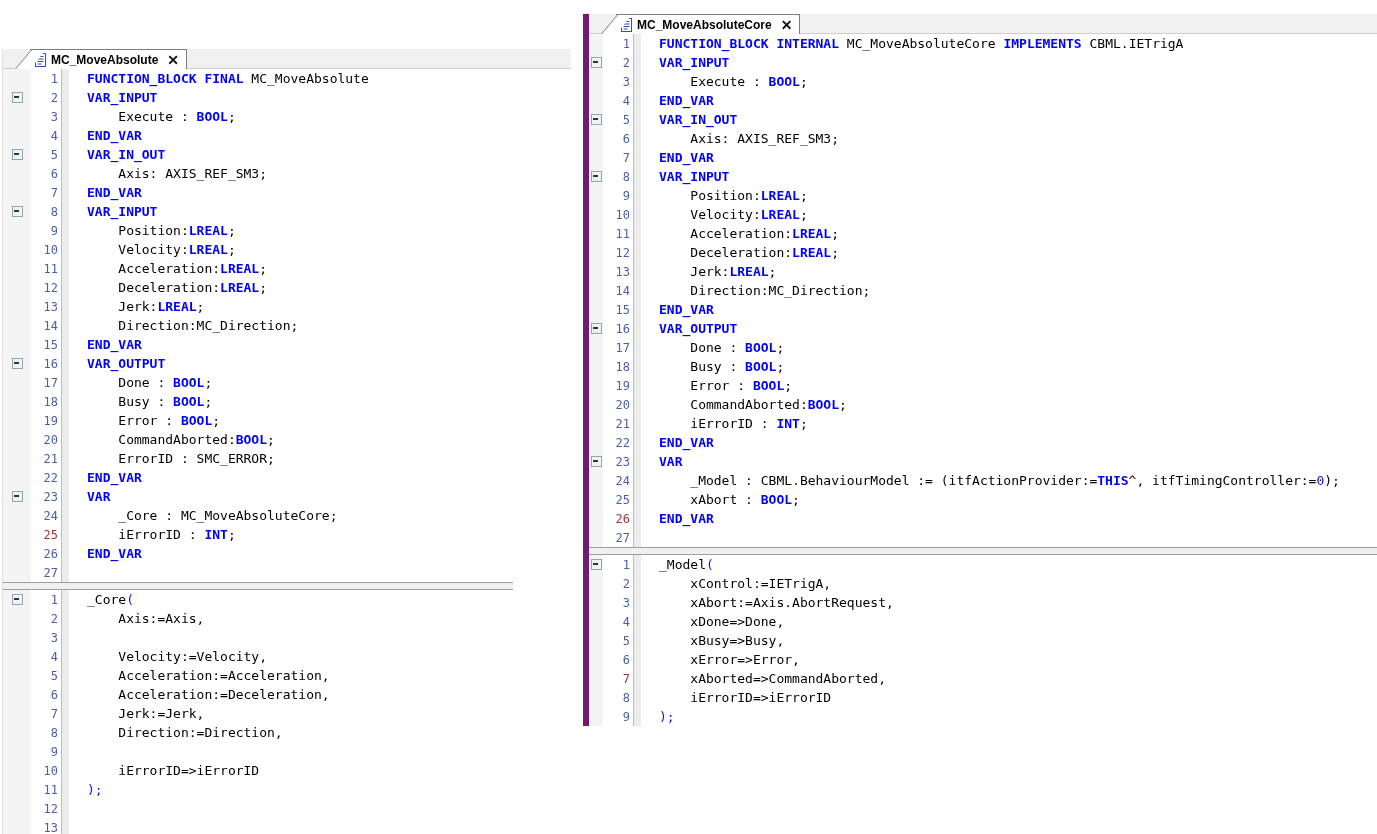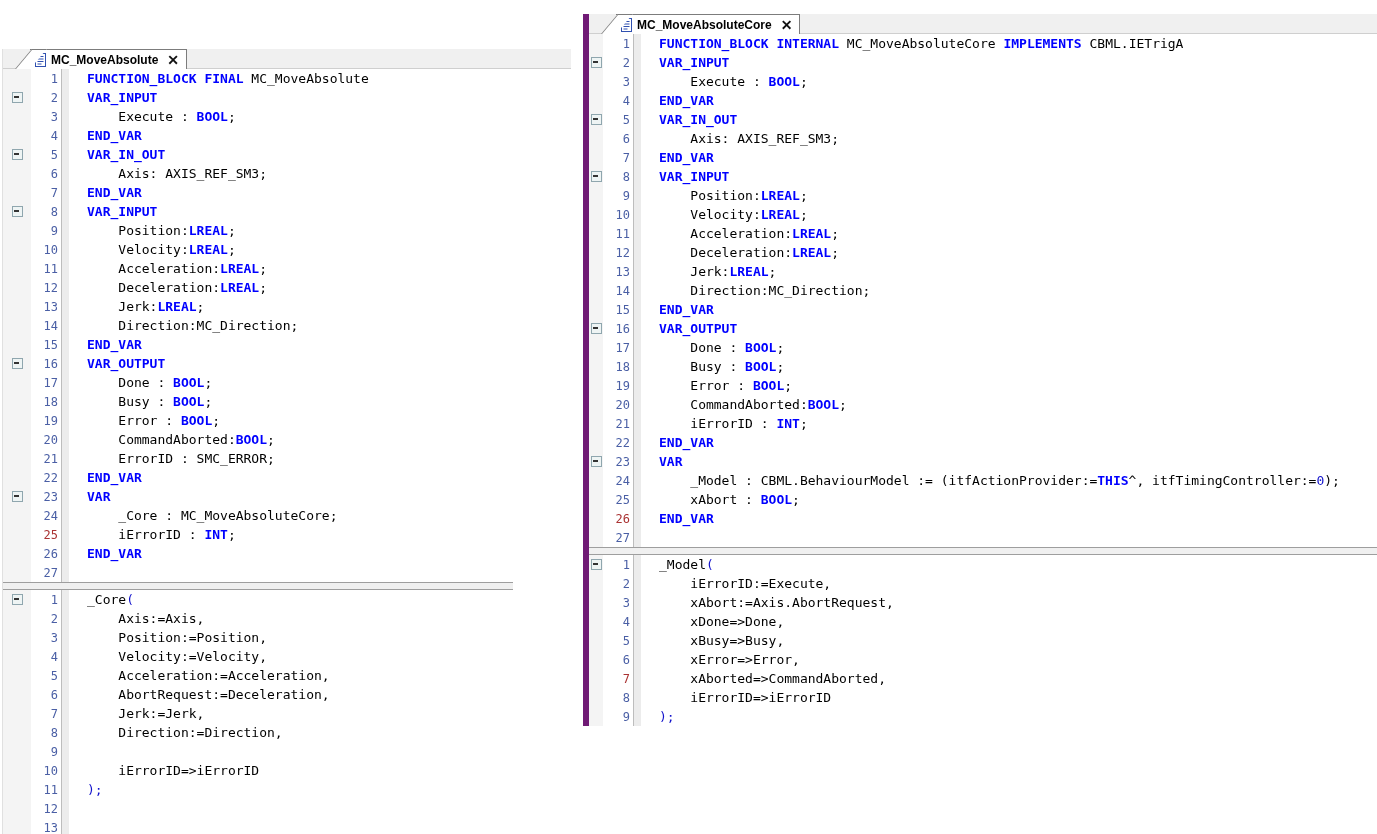--- a/index.html
+++ b/index.html
@@ -274,39 +274,38 @@
       <div class="row">
         <div class="fold"></div>
         <div class="num">2</div>
         <div class="sep"></div>
         <div class="code"><span class="tok-t">    Axis:=Axis,</span></div>
       </div>
       <div class="row">
         <div class="fold"></div>
         <div class="num">3</div>
         <div class="sep"></div>
-        <div class="code"><span class="tok-t">    Position:=Position,</span></div>
       </div>
       <div class="row">
         <div class="fold"></div>
         <div class="num">4</div>
         <div class="sep"></div>
         <div class="code"><span class="tok-t">    Velocity:=Velocity,</span></div>
       </div>
       <div class="row">
         <div class="fold"></div>
         <div class="num">5</div>
         <div class="sep"></div>
         <div class="code"><span class="tok-t">    Acceleration:=Acceleration,</span></div>
       </div>
       <div class="row">
         <div class="fold"></div>
         <div class="num">6</div>
         <div class="sep"></div>
-        <div class="code"><span class="tok-t">    AbortRequest:=Deceleration,</span></div>
+        <div class="code"><span class="tok-t">    Acceleration:=Deceleration,</span></div>
       </div>
       <div class="row">
         <div class="fold"></div>
         <div class="num">7</div>
         <div class="sep"></div>
         <div class="code"><span class="tok-t">    Jerk:=Jerk,</span></div>
       </div>
       <div class="row">
         <div class="fold"></div>
         <div class="num">8</div>
@@ -546,21 +545,21 @@
           <div class="foldbox"></div>
         </div>
         <div class="num">1</div>
         <div class="sep"></div>
         <div class="code"><span class="tok-t">_Model</span><span class="tok-b">(</span></div>
       </div>
       <div class="row">
         <div class="fold"></div>
         <div class="num">2</div>
         <div class="sep"></div>
-        <div class="code"><span class="tok-t">    iErrorID:=Execute,</span></div>
+        <div class="code"><span class="tok-t">    xControl:=IETrigA,</span></div>
       </div>
       <div class="row">
         <div class="fold"></div>
         <div class="num">3</div>
         <div class="sep"></div>
         <div class="code"><span class="tok-t">    xAbort:=Axis.AbortRequest,</span></div>
       </div>
       <div class="row">
         <div class="fold"></div>
         <div class="num">4</div>

